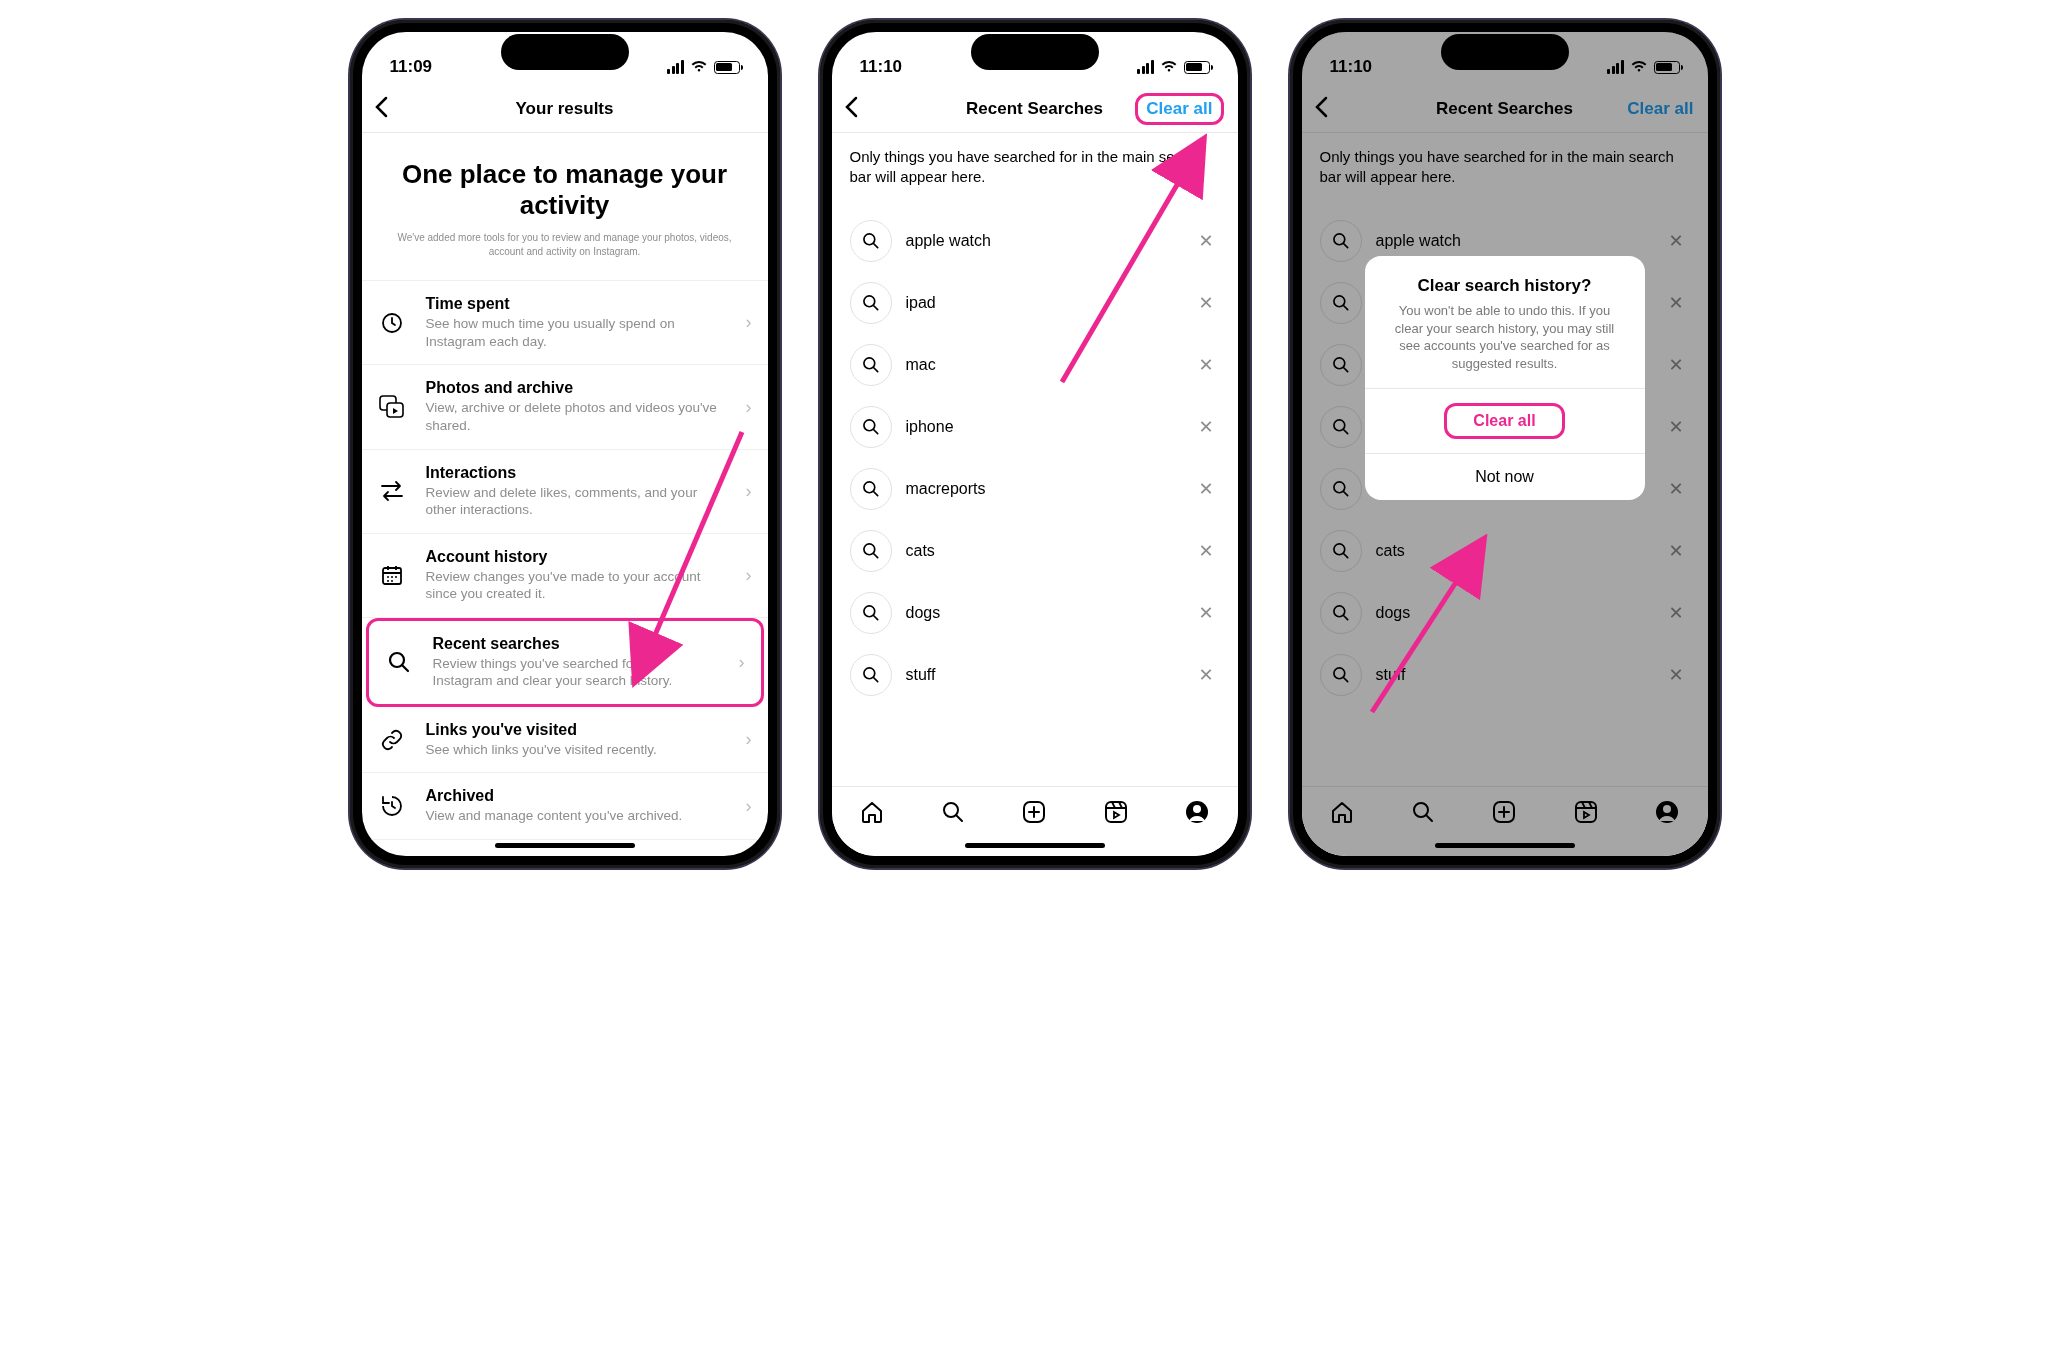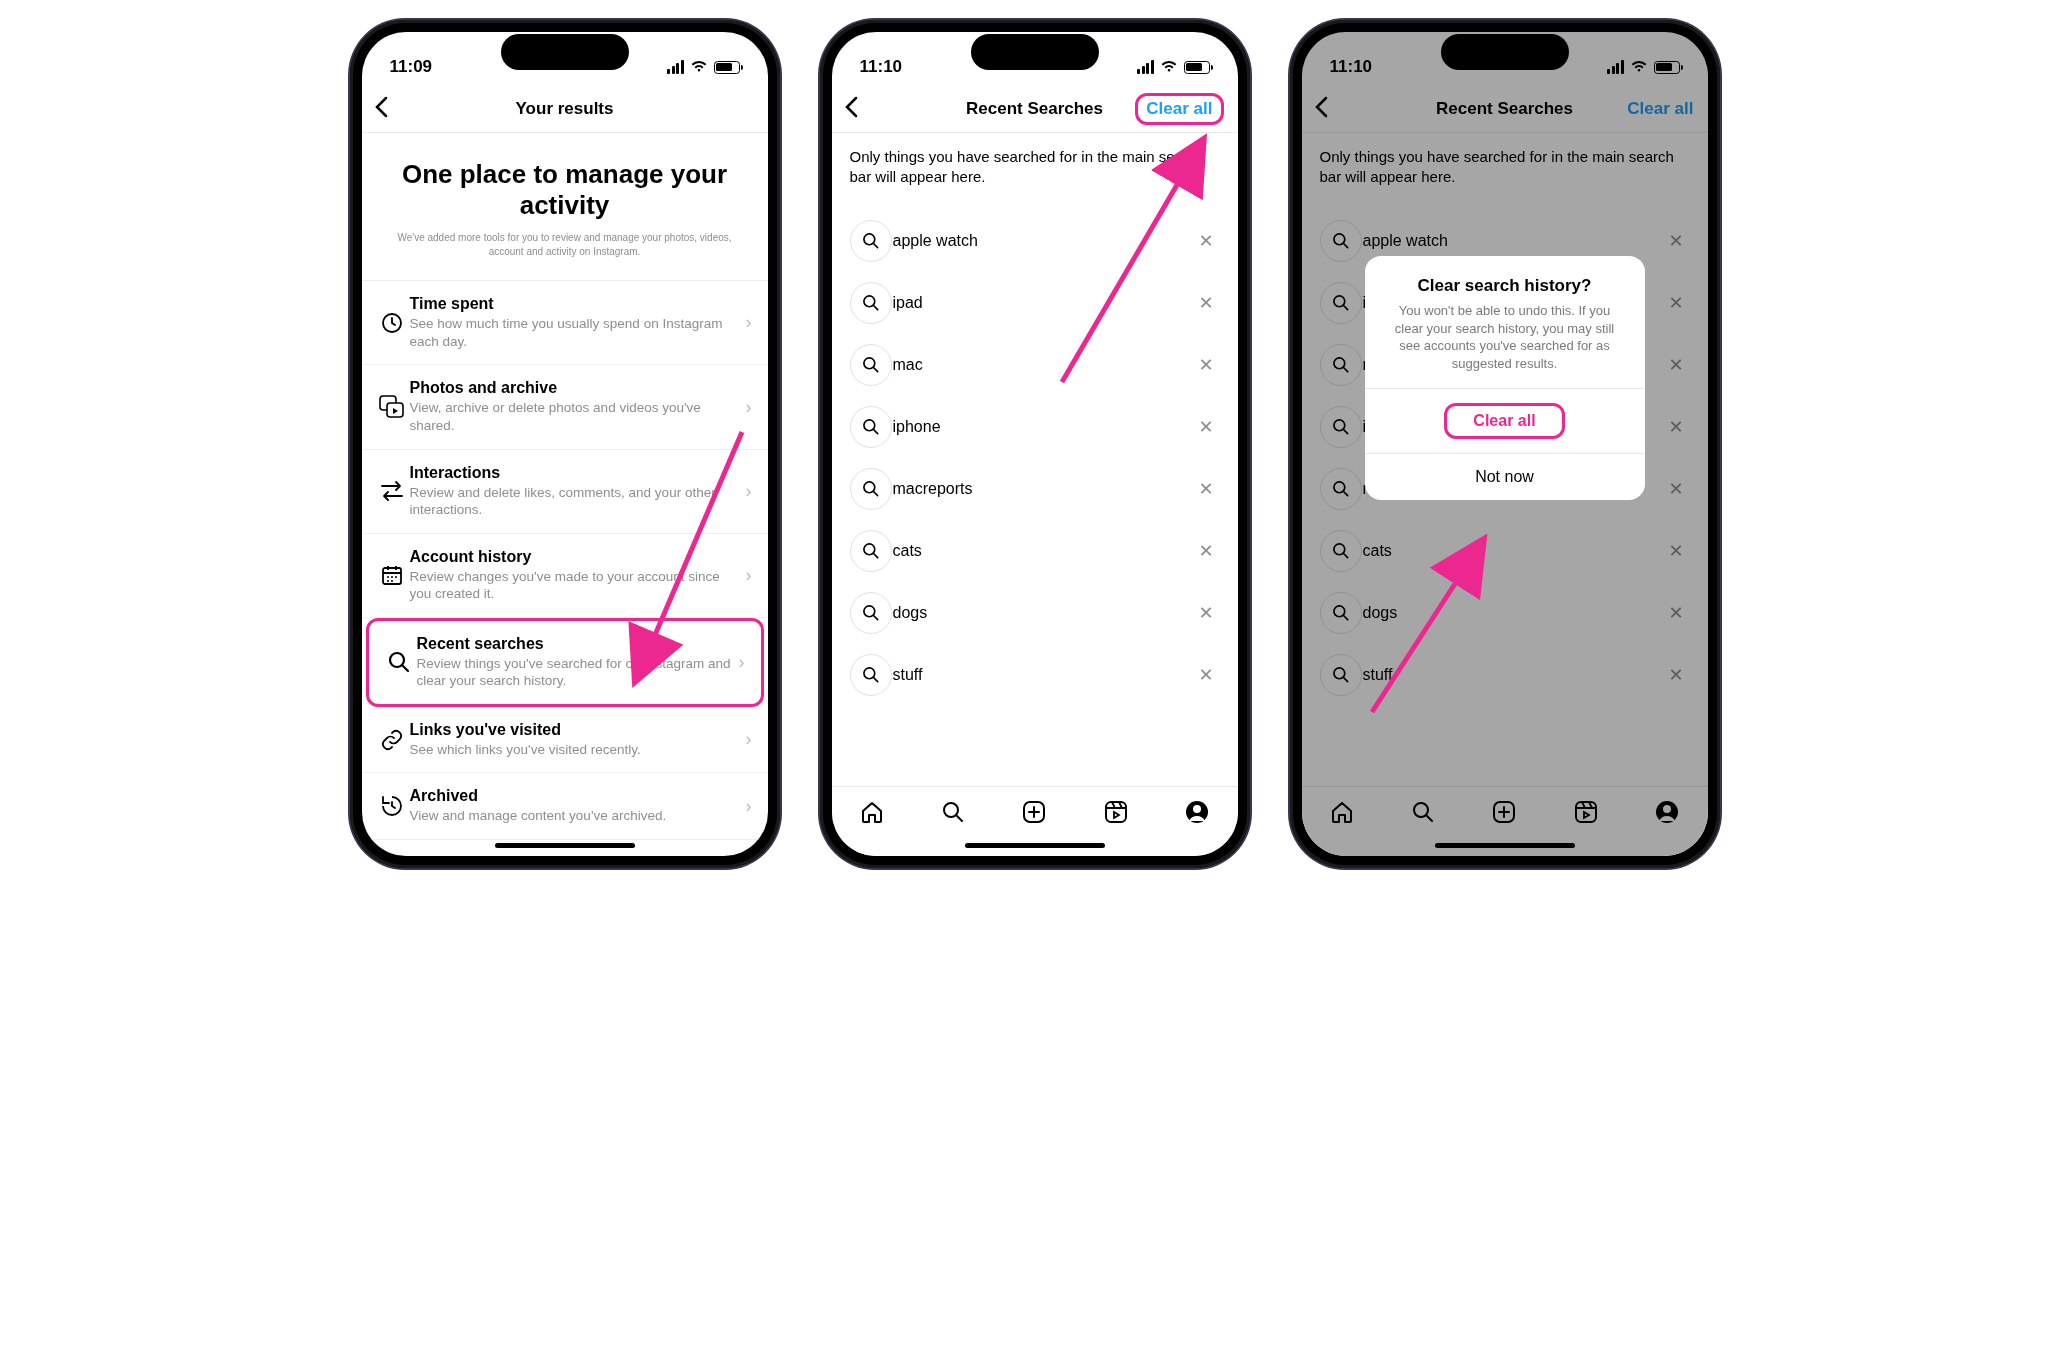--- a/index.html
+++ b/index.html
@@ -69,33 +69,33 @@
     position: relative;
   }
   .nav-back { width: 30px; font-size: 24px; line-height: 1; }
   .nav-title { position: absolute; left:0; right:0; text-align:center; font-size: 17px; font-weight: 700; pointer-events:none;}
   .nav-action { position:absolute; right:14px; color:#1fa0f4; font-size:17px; font-weight:600; }
 
   
   .hero { padding: 26px 20px 22px; text-align:center; border-bottom:1px solid #eee; }
   .hero h1 { font-size: 26px; font-weight: 800; line-height: 1.2; margin-bottom:10px;}
   .hero p { font-size: 10px; color:#8e8e8e; line-height:1.35;}
-  .menu-row { display:flex; align-items:center; padding:14px 16px; border-bottom:1px solid #efefef; gap:4px;}
+  .menu-row { display:flex; align-items:center; padding:14px 16px; border-bottom:1px solid #efefef; gap:20px;}
   .menu-icon { width:28px; display:flex; justify-content:center; font-size:20px;}
   .menu-text { flex:1; }
   .menu-text .title { font-size:16px; font-weight:600; color:#000;}
   .menu-text .sub { font-size:13.5px; color:#8e8e8e; line-height:1.3; margin-top:2px;}
   .chevron { color:#bbb; font-size:18px; }
 
   .highlight-box { border:3px solid #ed2790; border-radius:12px; margin:0 4px;}
 
   
   .help-text { padding:14px 18px; font-size:15px; color:#000; line-height:1.35;}
   .search-list { padding: 8px 14px 0;}
-  .search-row { display:flex; align-items:center; padding:10px 4px; gap:1px;}
+  .search-row { display:flex; align-items:center; padding:10px 4px; gap:14px;}
   .search-circle { width:42px; height:42px; border:1px solid #e2e2e2; border-radius:50%; display:flex; align-items:center; justify-content:center; font-size:18px;}
   .search-term { flex:1; font-size:16px;}
   .search-x { color:#8e8e8e; font-size:18px; padding:4px 6px;}
 
   .tab-bar { position:absolute; bottom:0; left:0; right:0; height:70px; border-top:1px solid #e8e8e8; display:flex; justify-content:space-around; align-items:center; background:#fff; padding-bottom:14px;}
   .tab-bar .tab { font-size:24px; }
   .home-indicator { position:absolute; bottom:8px; left:50%; transform:translateX(-50%); width:140px; height:5px; background:#000; border-radius:3px;}
 
   
   .overlay { position:absolute; inset:0; background:rgba(0,0,0,0.35); z-index:40;}

